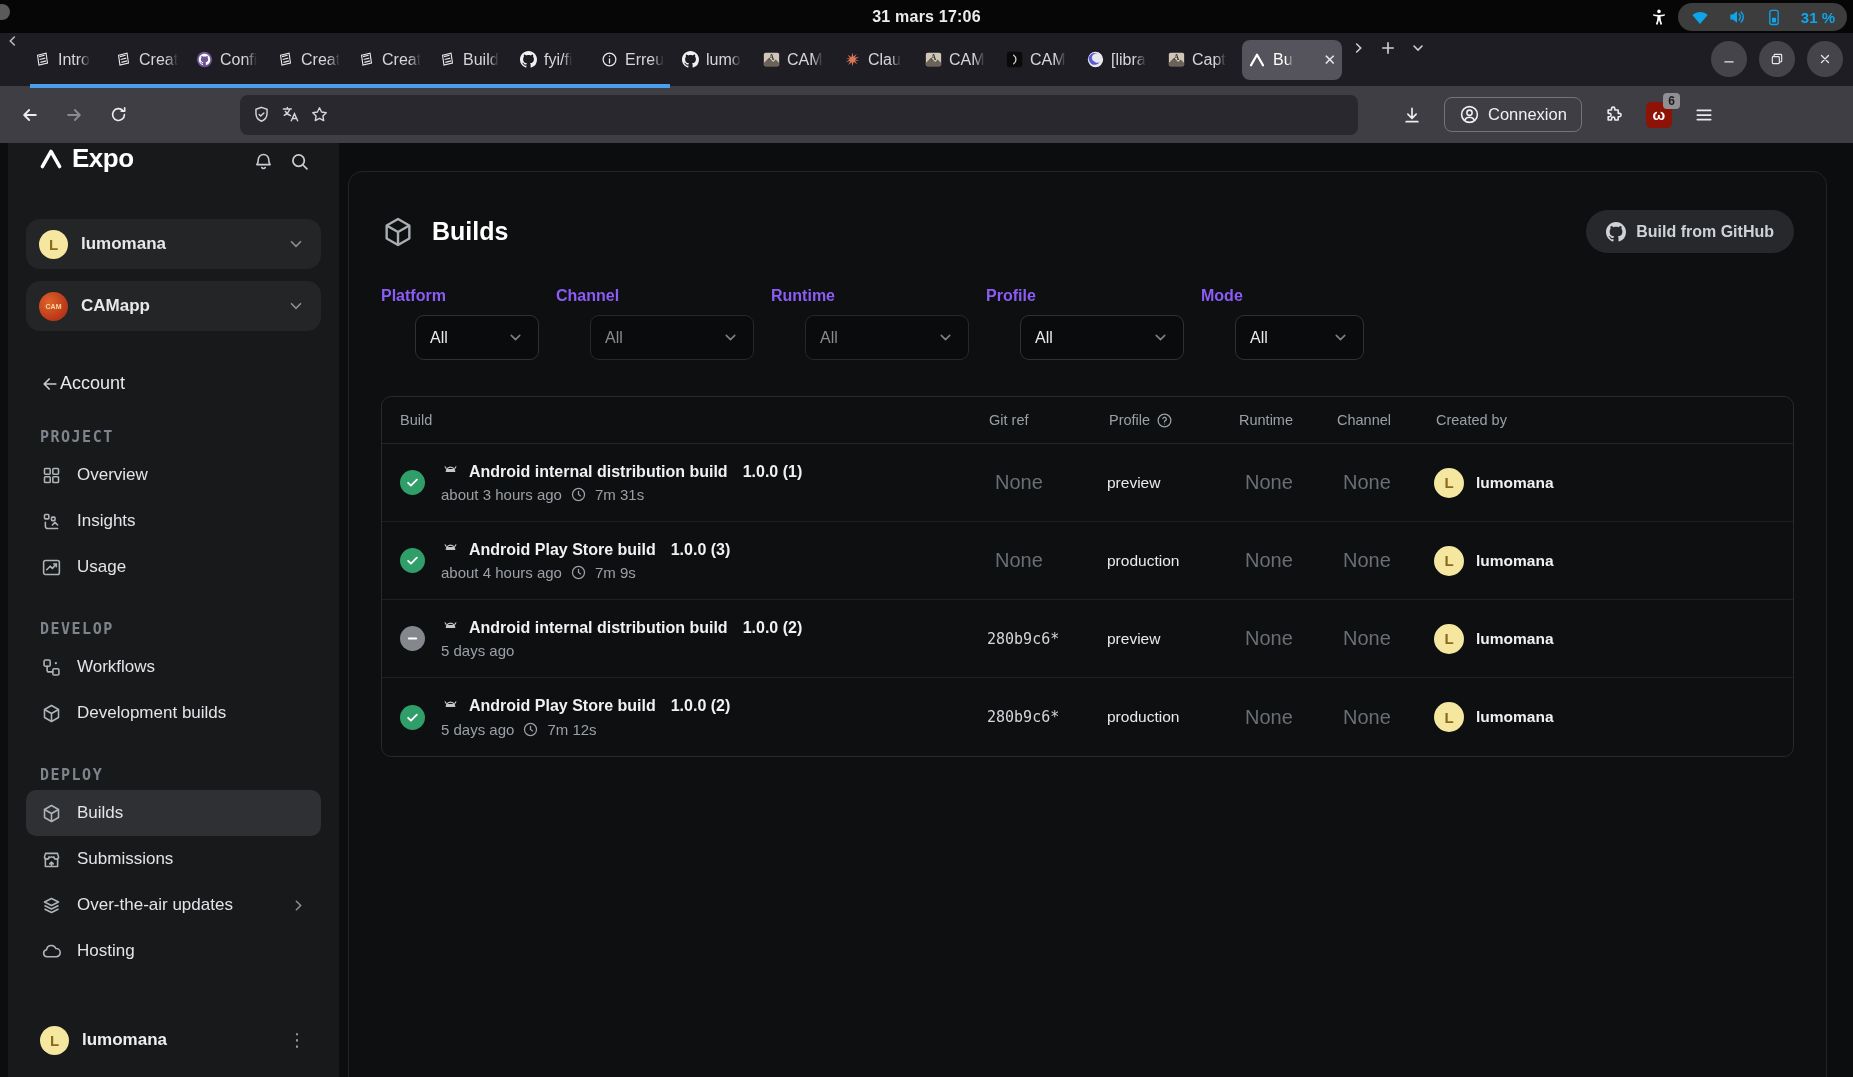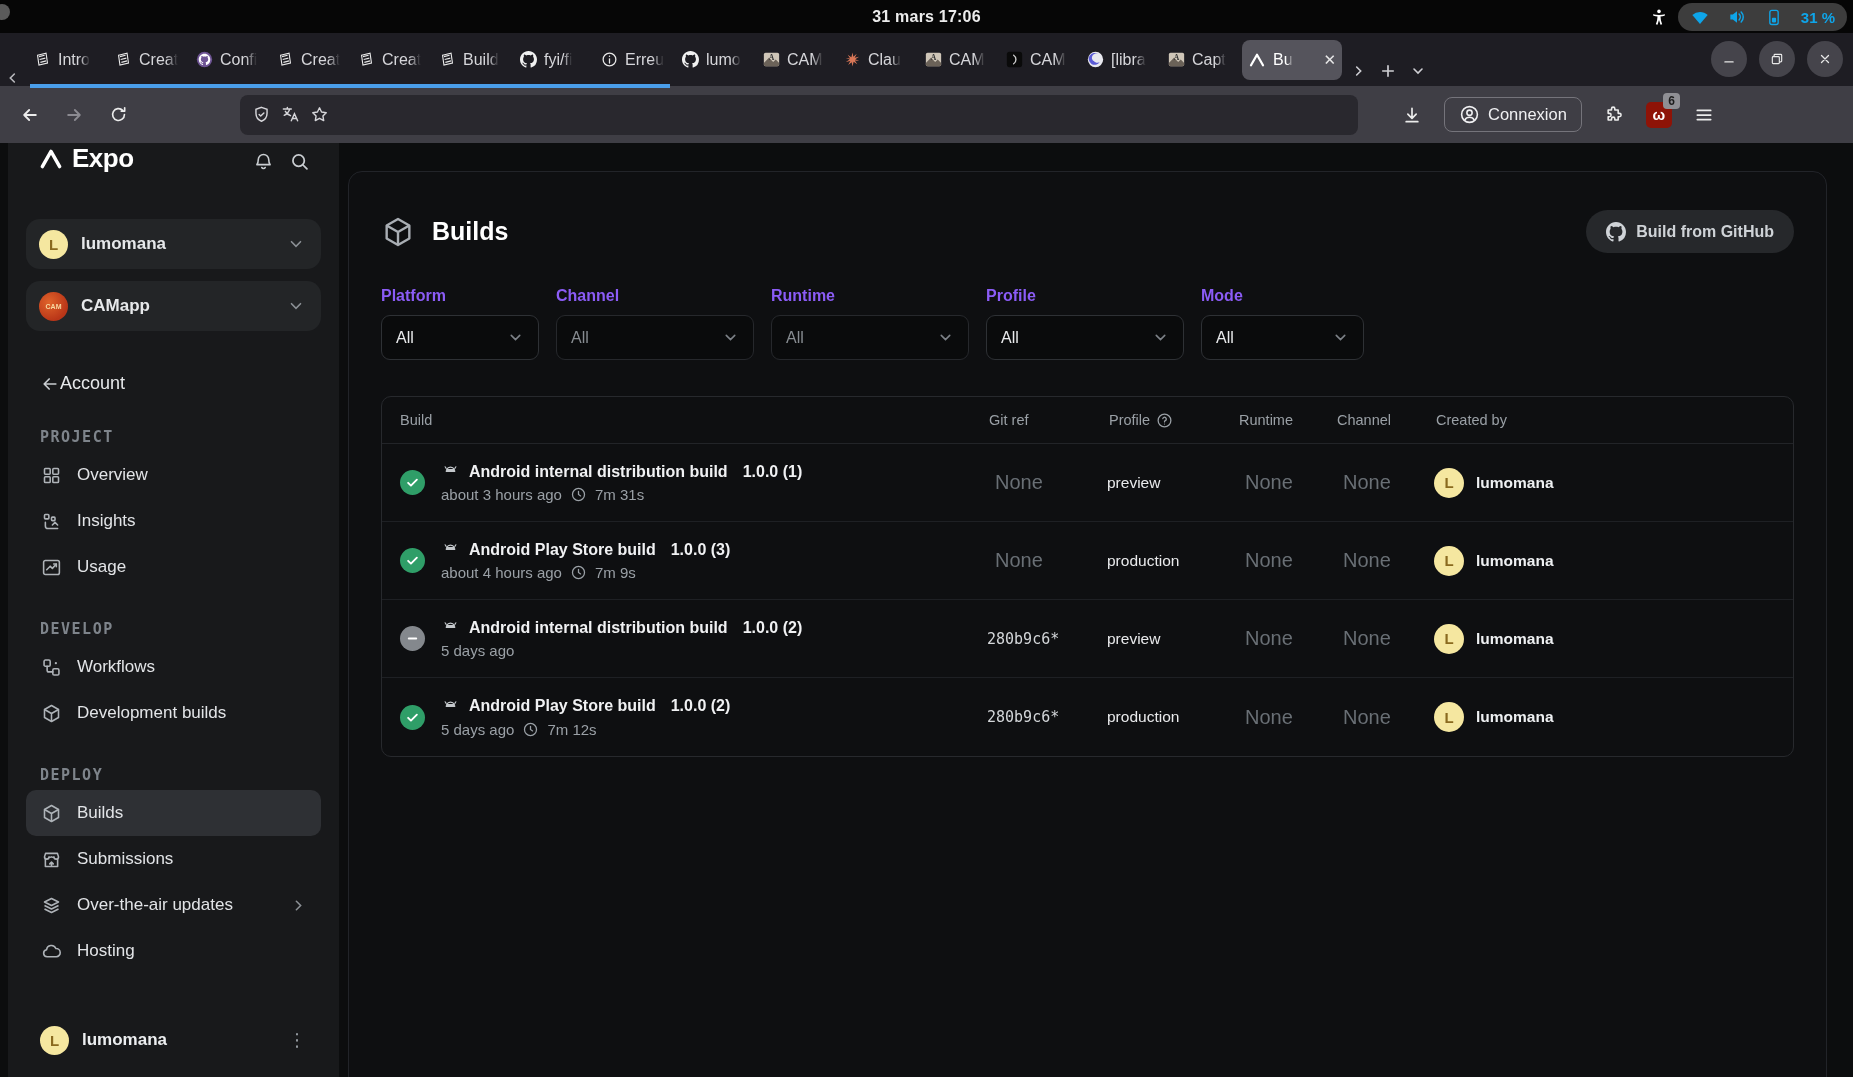--- a/index.html
+++ b/index.html
@@ -10,21 +10,21 @@
   
   .sysbar{position:absolute;left:0;top:0;width:100%;height:33px;background:#060606;color:#ececec;}
   .sysbar .clock{position:absolute;left:0;right:0;top:0;height:33px;display:flex;align-items:center;justify-content:center;font-size:16px;font-weight:600;letter-spacing:.2px;}
   .sys-right{position:absolute;right:6px;top:3px;display:flex;align-items:center;gap:10px;}
   .a11y-icon{width:18px;height:18px;color:#fff;}
   .status-pill{display:flex;align-items:center;gap:17px;background:#3d3d3d;border-radius:14px;padding:4px 12px;color:#0ea5e9;font-size:15px;font-weight:600;}
   .status-pill svg{display:block;}
   .corner-dot{position:absolute;left:-6px;top:4px;width:16px;height:16px;border-radius:50%;background:#5a5a5a;}
 
   
-  .tabstrip{position:absolute;left:0;top:33px;width:100%;height:53px;background:#1e1d23;display:flex;align-items:flex-end;}
+  .tabstrip{position:absolute;left:0;top:33px;width:100%;height:53px;background:#1e1d23;display:flex;align-items:flex-start;}
   .tabscroll-left{width:26px;display:flex;justify-content:center;color:#b9b9bd;flex:none;}
   .tabs{display:flex;align-items:center;height:100%;overflow:hidden;flex:none;}
   .tab{flex:none;width:79px;height:40px;margin:0 1px;border-radius:8px;display:flex;align-items:center;gap:7px;padding:0 6px;color:#d6d6da;font-size:16px;cursor:default;position:relative;}
   .tab .fav{flex:none;width:18px;height:18px;display:flex;align-items:center;justify-content:center;border-radius:4px;font-size:12px;overflow:hidden;}
   .tab .t-label{white-space:nowrap;overflow:hidden;max-width:52px;-webkit-mask-image:linear-gradient(90deg,#000 70%,transparent);mask-image:linear-gradient(90deg,#000 70%,transparent);}
   .tab.active{background:#55545c;width:100px;color:#fff;}
   .tab.active .t-close{margin-left:auto;color:#e8e8e8;font-size:15px;}
   .tabbar-btn{width:30px;height:30px;border-radius:6px;display:flex;align-items:center;justify-content:center;color:#cfcfd4;flex:none;font-size:18px;}
   .win-controls{position:absolute;right:10px;top:8px;display:flex;gap:12px;}
   .win-btn{width:36px;height:36px;border-radius:50%;background:#45444b;color:#e8e8e8;display:flex;align-items:center;justify-content:center;font-size:15px;}
@@ -67,21 +67,21 @@
   .sb-footer .dots{color:#9aa0a6;font-size:18px;letter-spacing:1px;}
 
   
   .card{position:absolute;left:348px;top:28px;width:1479px;height:920px;background:#0e0f11;border:1px solid #222429;border-radius:14px;padding:38px 32px;}
   .card-head{display:flex;align-items:center;}
   .page-title{display:flex;align-items:center;gap:17px;color:#fff;}
   .page-title .ttl{font-size:25px;font-weight:800;}
   .gh-btn{margin-left:auto;display:flex;align-items:center;gap:10px;background:#26282b;border-radius:22px;height:43px;padding:0 20px;color:#cfd3d7;font-size:16px;font-weight:600;}
   .filters{display:flex;gap:17px;margin-top:34px;}
   .filter .f-label{color:#8b5cf6;font-size:16px;font-weight:700;margin-bottom:10px;}
-  .filter select, .f-box{height:45px;background:#0a0b0c;border:1px solid #2e3135;border-radius:9px;color:#e9eaec;display:flex;align-items:center;font-size:16px;padding:0 14px;justify-content:space-between;}
+  .filter select, .f-box{height:45px;background:#0a0b0c;border:1px solid #2e3135;border-radius:9px;color:#e9eaec;display:flex;align-items:center;font-size:16px;padding:0 14px;justify-content:space-between;margin-left:34px;}
   .filter.muted .f-box{color:#878c91;border-color:#26282c;}
   .f-box .chev{color:#7d8288;margin-left:12px;}
 
   .btable{margin-top:36px;border:1px solid #27292d;border-radius:10px;overflow:hidden;}
   .t-grid{display:grid;grid-template-columns:605px 120px 130px 98px 99px 1fr;align-items:center;}
   .t-header{height:47px;border-bottom:1px solid #222428;color:#9aa0a6;font-size:14.5px;}
   .t-header > div{padding-left:2px;}
   .t-header .c-build{padding-left:18px;}
   .c-profile-h{display:flex;align-items:center;gap:6px;}
   .t-row{height:78px;border-bottom:1px solid #1e2024;}

